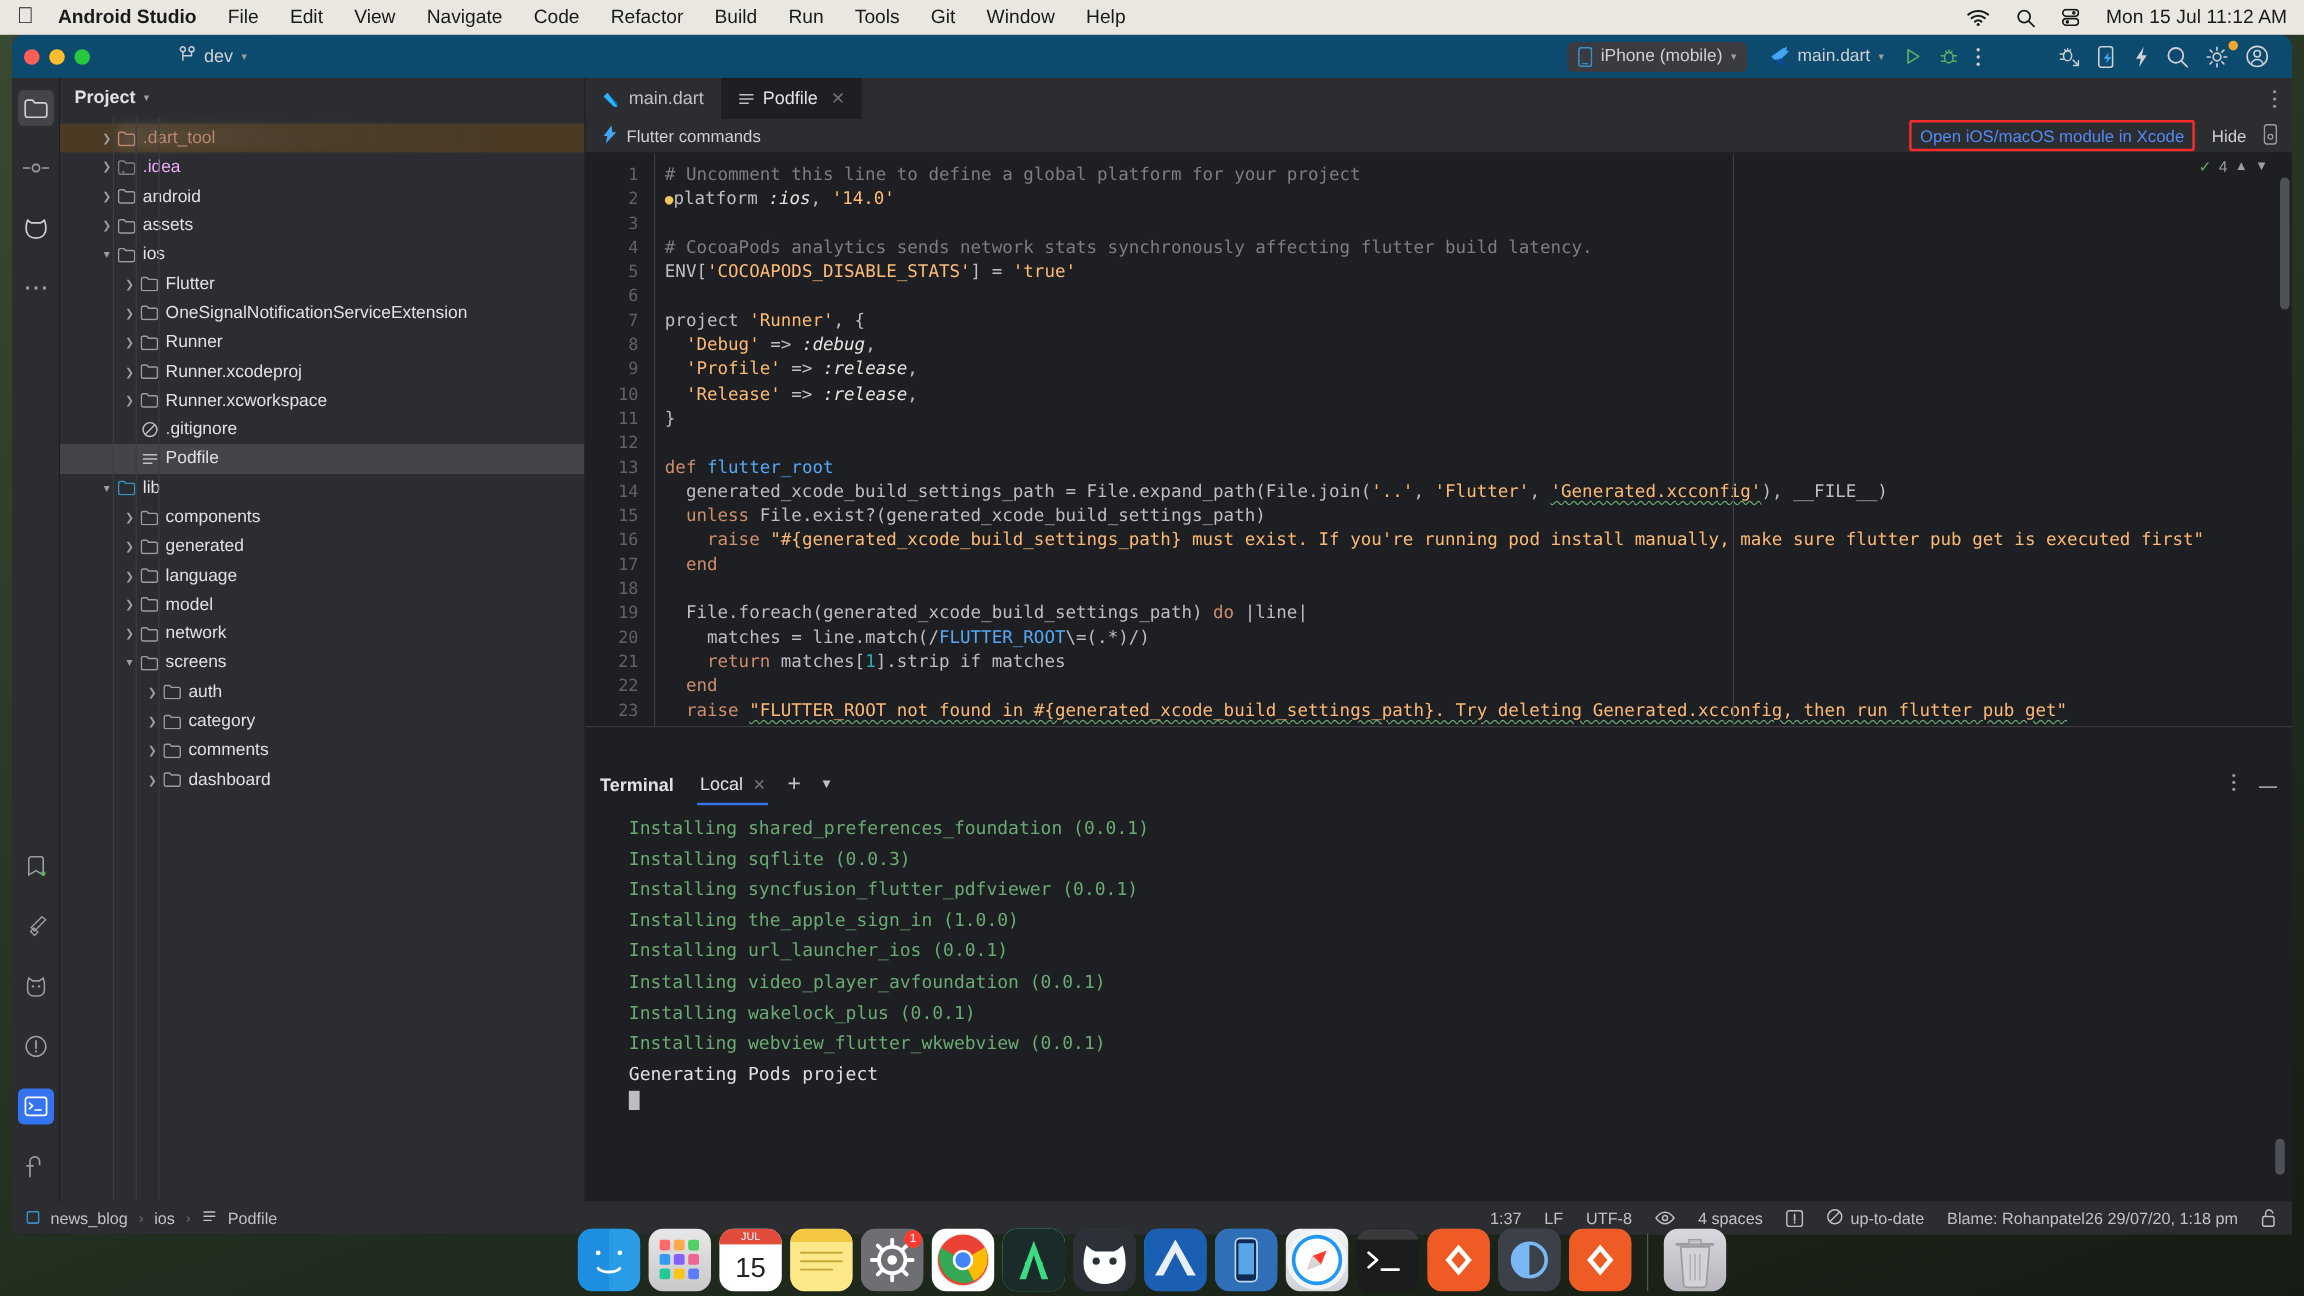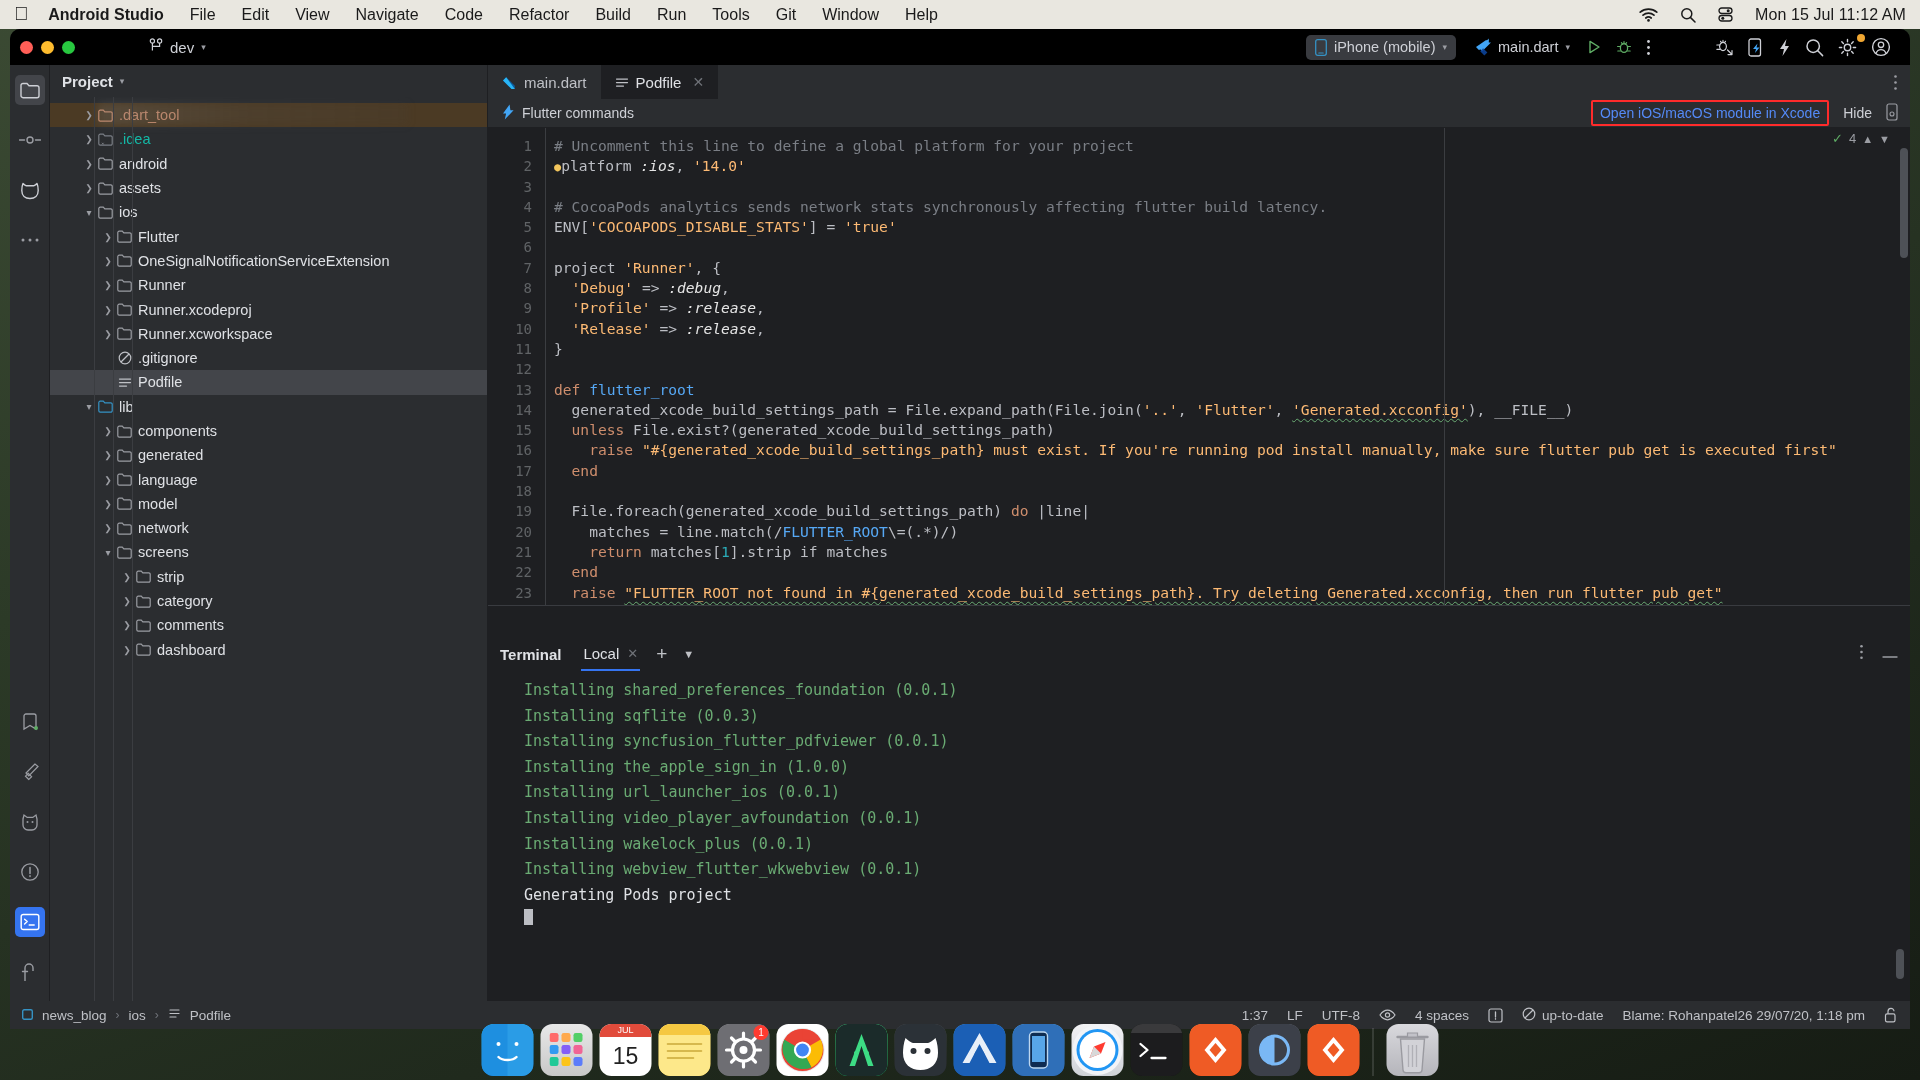--- a/index.html
+++ b/index.html
@@ -36,21 +36,21 @@
     width: 1900px; height: 1000px;
     background: #1e1f22;
     border-radius: 10px 10px 0 0;
     overflow: hidden;
     display: flex; flex-direction: column;
   }
 
   
   .ide-toolbar {
     height: 36px; min-height: 36px;
-    background: #000000;
+    background: #0c4a6e;
     display: flex; align-items: center;
     padding: 0 12px 0 10px;
     position: relative;
   }
   .traffic { display: flex; gap: 8px; align-items: center; margin-right: 14px; }
   .light { width: 13px; height: 13px; border-radius: 50%; }
   .light.r { background: #ff5f57; }
   .light.y { background: #febc2e; }
   .light.g { background: #28c840; }
   .project-chip {
@@ -481,21 +481,21 @@
             <span class="tlabel" style="color: rgb(207, 142, 109);">.dart_tool</span>
           </div>
           <div class="tnode" style="padding-left: 32px;">
             <span class="tarrow" style="font-size: 9px;">❯</span>
             <span class="ticon">
               <svg width="15" height="13" viewBox="0 0 15 13">
                 <path d="M0.8 2.6a1.4 1.4 0 0 1 1.4-1.4h3.1l1.5 1.6h6a1.4 1.4 0 0 1 1.4 1.4v6.6a1.4 1.4 0 0 1-1.4 1.4H2.2a1.4 1.4 0 0 1-1.4-1.4z" stroke="#7a7e85" stroke-width="1.2" fill="none"></path>
                 <path d="M4 9.8l1.6 1.6M5.6 9.8L4 11.4" stroke="#7a7e85" stroke-width="1"></path>
               </svg>
             </span>
-            <span class="tlabel" style="color: #14b8a6;">.idea</span>
+            <span class="tlabel" style="color: #f0abfc;">.idea</span>
           </div>
           <div class="tnode" style="padding-left: 32px;">
             <span class="tarrow" style="font-size: 9px;">❯</span>
             <span class="ticon">
               <svg width="15" height="13" viewBox="0 0 15 13">
                 <path d="M0.8 2.6a1.4 1.4 0 0 1 1.4-1.4h3.1l1.5 1.6h6a1.4 1.4 0 0 1 1.4 1.4v6.6a1.4 1.4 0 0 1-1.4 1.4H2.2a1.4 1.4 0 0 1-1.4-1.4z" stroke="#9b9da3" stroke-width="1.2" fill="none"></path>
               </svg>
             </span>
             <span class="tlabel">android</span>
           </div>
@@ -644,21 +644,21 @@
             </span>
             <span class="tlabel">screens</span>
           </div>
           <div class="tnode" style="padding-left: 70px;">
             <span class="tarrow" style="font-size: 9px;">❯</span>
             <span class="ticon">
               <svg width="15" height="13" viewBox="0 0 15 13">
                 <path d="M0.8 2.6a1.4 1.4 0 0 1 1.4-1.4h3.1l1.5 1.6h6a1.4 1.4 0 0 1 1.4 1.4v6.6a1.4 1.4 0 0 1-1.4 1.4H2.2a1.4 1.4 0 0 1-1.4-1.4z" stroke="#9b9da3" stroke-width="1.2" fill="none"></path>
               </svg>
             </span>
-            <span class="tlabel">strip</span>
+            <span class="tlabel">auth</span>
           </div>
           <div class="tnode" style="padding-left: 70px;">
             <span class="tarrow" style="font-size: 9px;">❯</span>
             <span class="ticon">
               <svg width="15" height="13" viewBox="0 0 15 13">
                 <path d="M0.8 2.6a1.4 1.4 0 0 1 1.4-1.4h3.1l1.5 1.6h6a1.4 1.4 0 0 1 1.4 1.4v6.6a1.4 1.4 0 0 1-1.4 1.4H2.2a1.4 1.4 0 0 1-1.4-1.4z" stroke="#9b9da3" stroke-width="1.2" fill="none"></path>
               </svg>
             </span>
             <span class="tlabel">category</span>
           </div>

